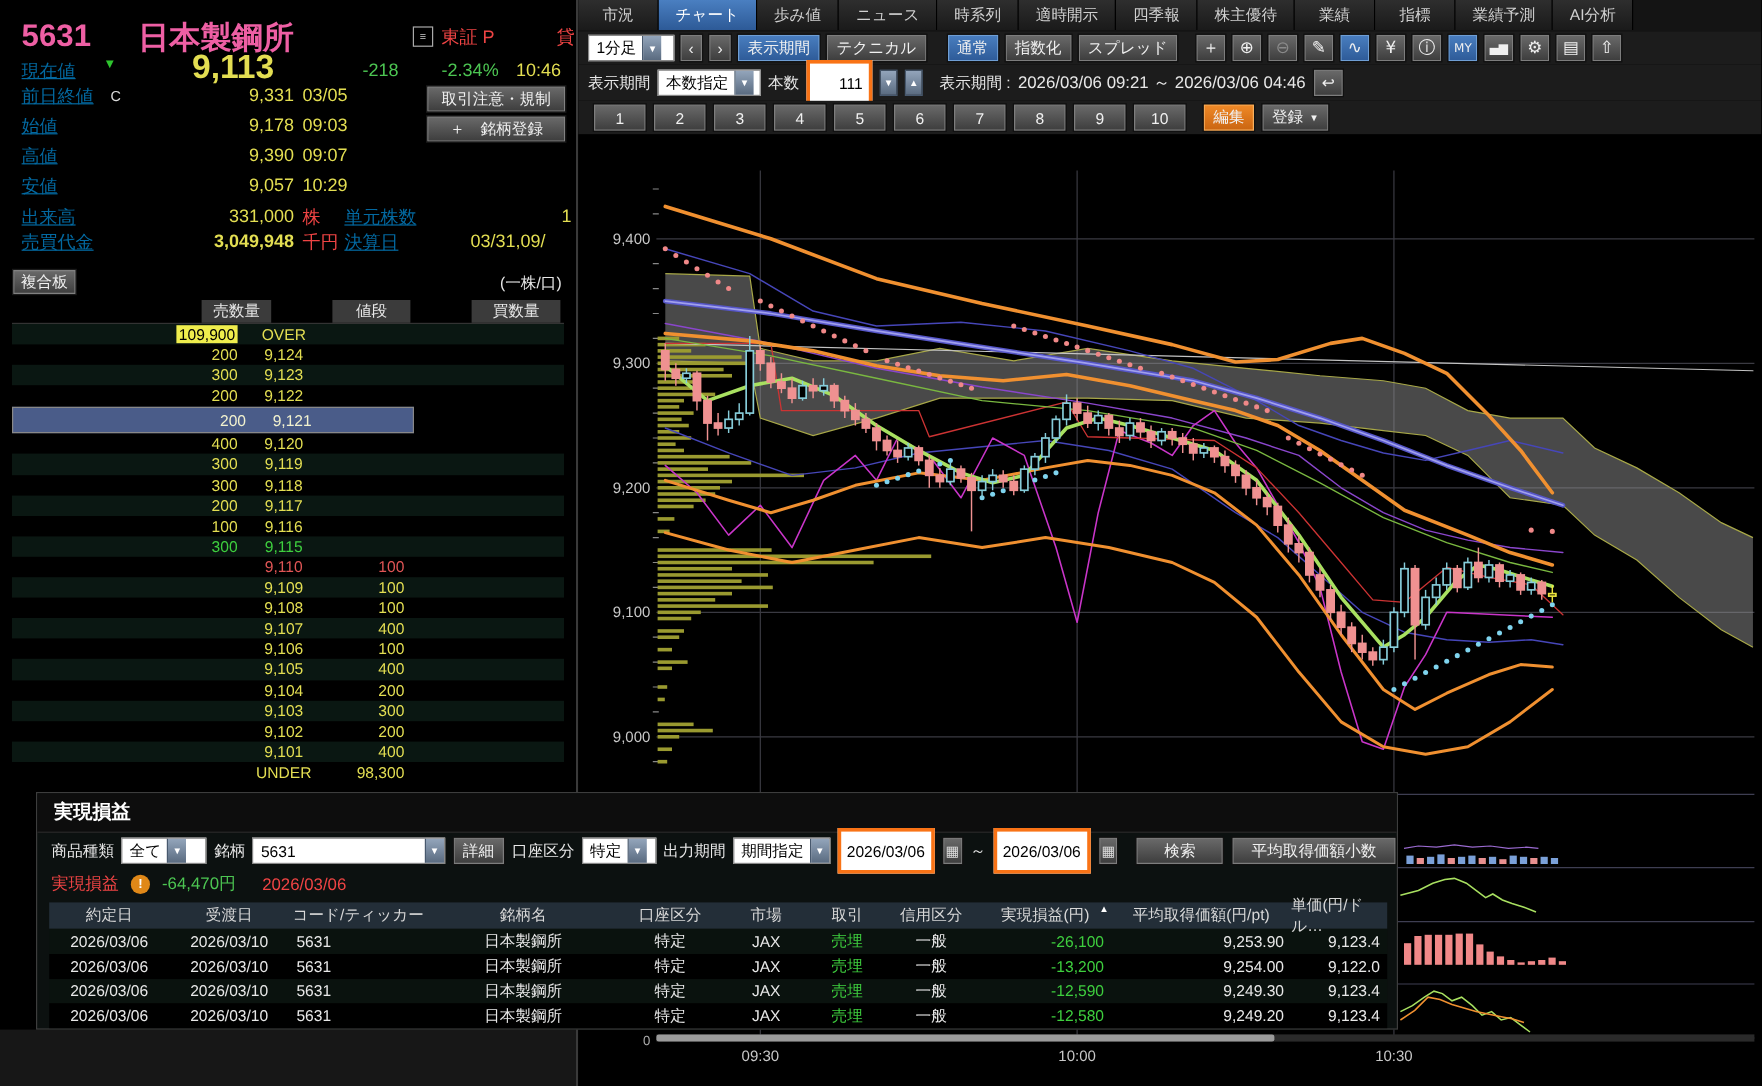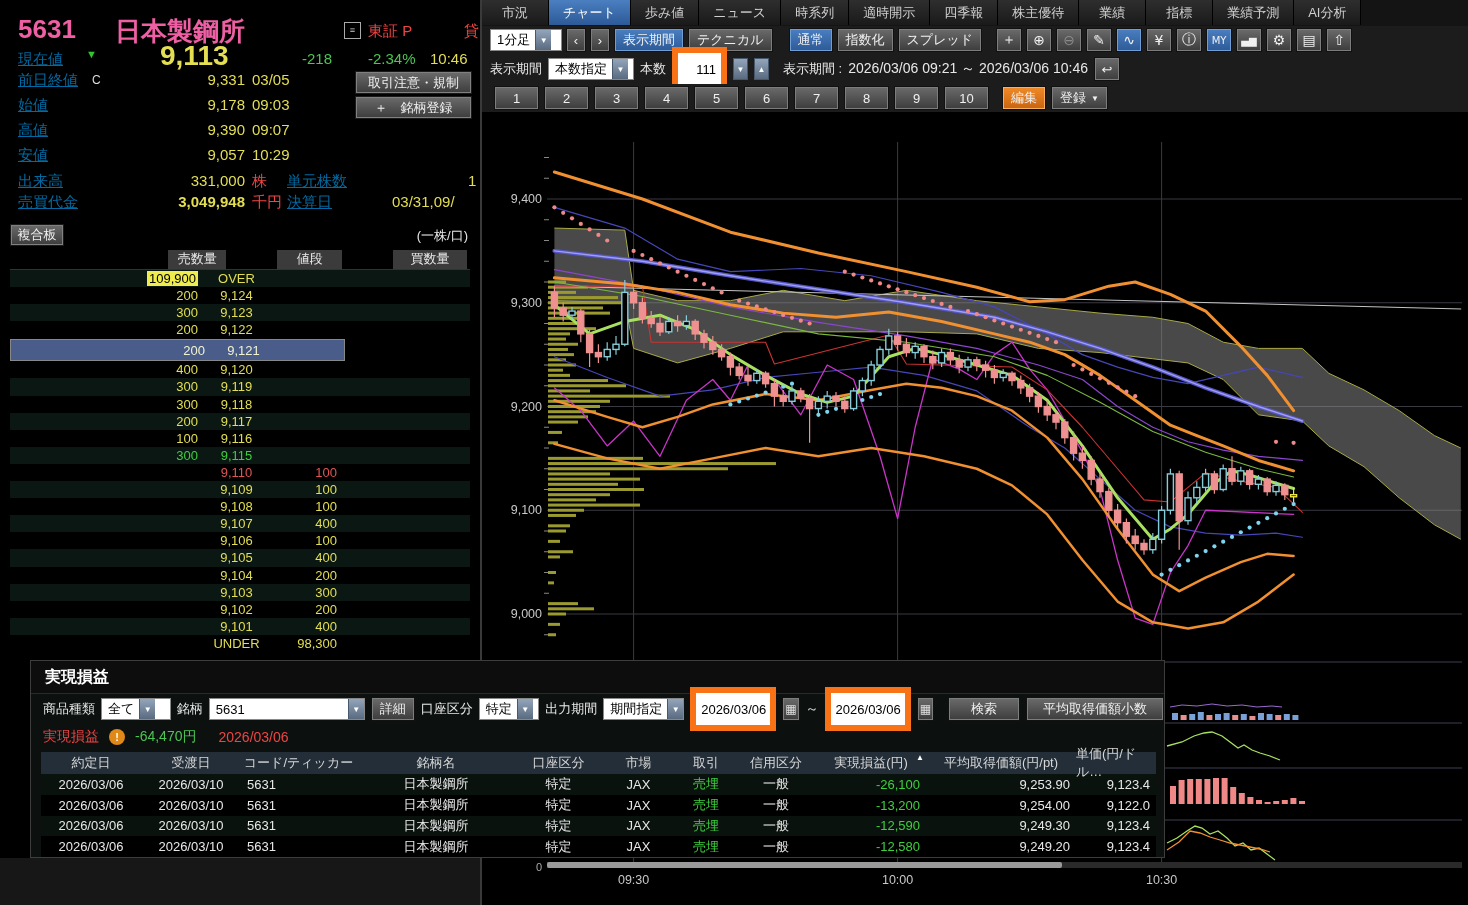--- a/index.html
+++ b/index.html
@@ -81,21 +81,21 @@
   #pnl-table{margin:2px 0 0 10px;width:1115px;font-size:13px;}
   .p-head{display:flex;height:22px;background:#232e38;color:#d8d8d8;}
   .p-head div{display:flex;align-items:center;justify-content:center;position:relative;}
   .p-row{display:flex;height:20.8px;align-items:center;}
   .p-row:nth-child(even){background:#0a120e;}
   .p-row:nth-child(odd){background:#000;}
   .p-cell{overflow:hidden;white-space:nowrap;box-sizing:border-box;padding:0 6px;}
   .sort-arrow{position:absolute;right:2px;top:1px;font-size:8px;color:#fff;}
   .cal-btn{width:20px;height:22px;background:linear-gradient(#6b6b6b,#3c3c3c);box-shadow:inset 0 0 0 1px #7d7d7d;
            border:1px solid #111;color:#ddd;font-size:12px;display:flex;align-items:center;justify-content:center;cursor:pointer;}
-  .inp{background:#fff;color:#000;border:6px solid #f97316;height:22px;display:inline-flex;align-items:center;padding:16px 5px;font-size:13px;box-sizing:border-box;}
+  .inp{background:#fff;color:#000;border:3px solid #f97316;height:22px;display:inline-flex;align-items:center;padding:16px 5px;font-size:13px;box-sizing:border-box;}
   #below-left{position:absolute;left:0;top:858px;width:480px;height:47px;background:#171717;}
 </style>
 </head>
 <body>
 
 <div id="app">
 
   <div id="left-panel">
     <div class="q-abs pk" id="q-code">5631</div>
     <div class="q-abs pk" id="q-name">日本製鋼所</div>
@@ -307,21 +307,21 @@
       <span class="lbl">表示期間</span>
       <div class="sel" style="width:86px;">
         <span>本数指定</span>
           <span class="arr">▼</span>
       </div>
       <span class="lbl">本数</span>
       <div class="inp" style="width:55px;justify-content:flex-end;">111</div>
       <div class="spin">▼</div>
       <div class="spin">▲</div>
       <span class="lbl" style="margin-left:8px;">表示期間 :</span>
-      <span class="lbl" style="font-size:14px;">2026/03/06 09:21 ～ 2026/03/06 10:46</span>
+      <span class="lbl" style="font-size:14px;">2026/03/06 09:21 ～ 2026/03/06 04:46</span>
       <div class="tbtn icon">↩</div>
     </div>
     <div id="pages-bar">
         <div class="tbtn pnum">1</div>
         <div class="tbtn pnum">2</div>
         <div class="tbtn pnum">3</div>
         <div class="tbtn pnum">4</div>
         <div class="tbtn pnum">5</div>
         <div class="tbtn pnum">6</div>
         <div class="tbtn pnum">7</div>

